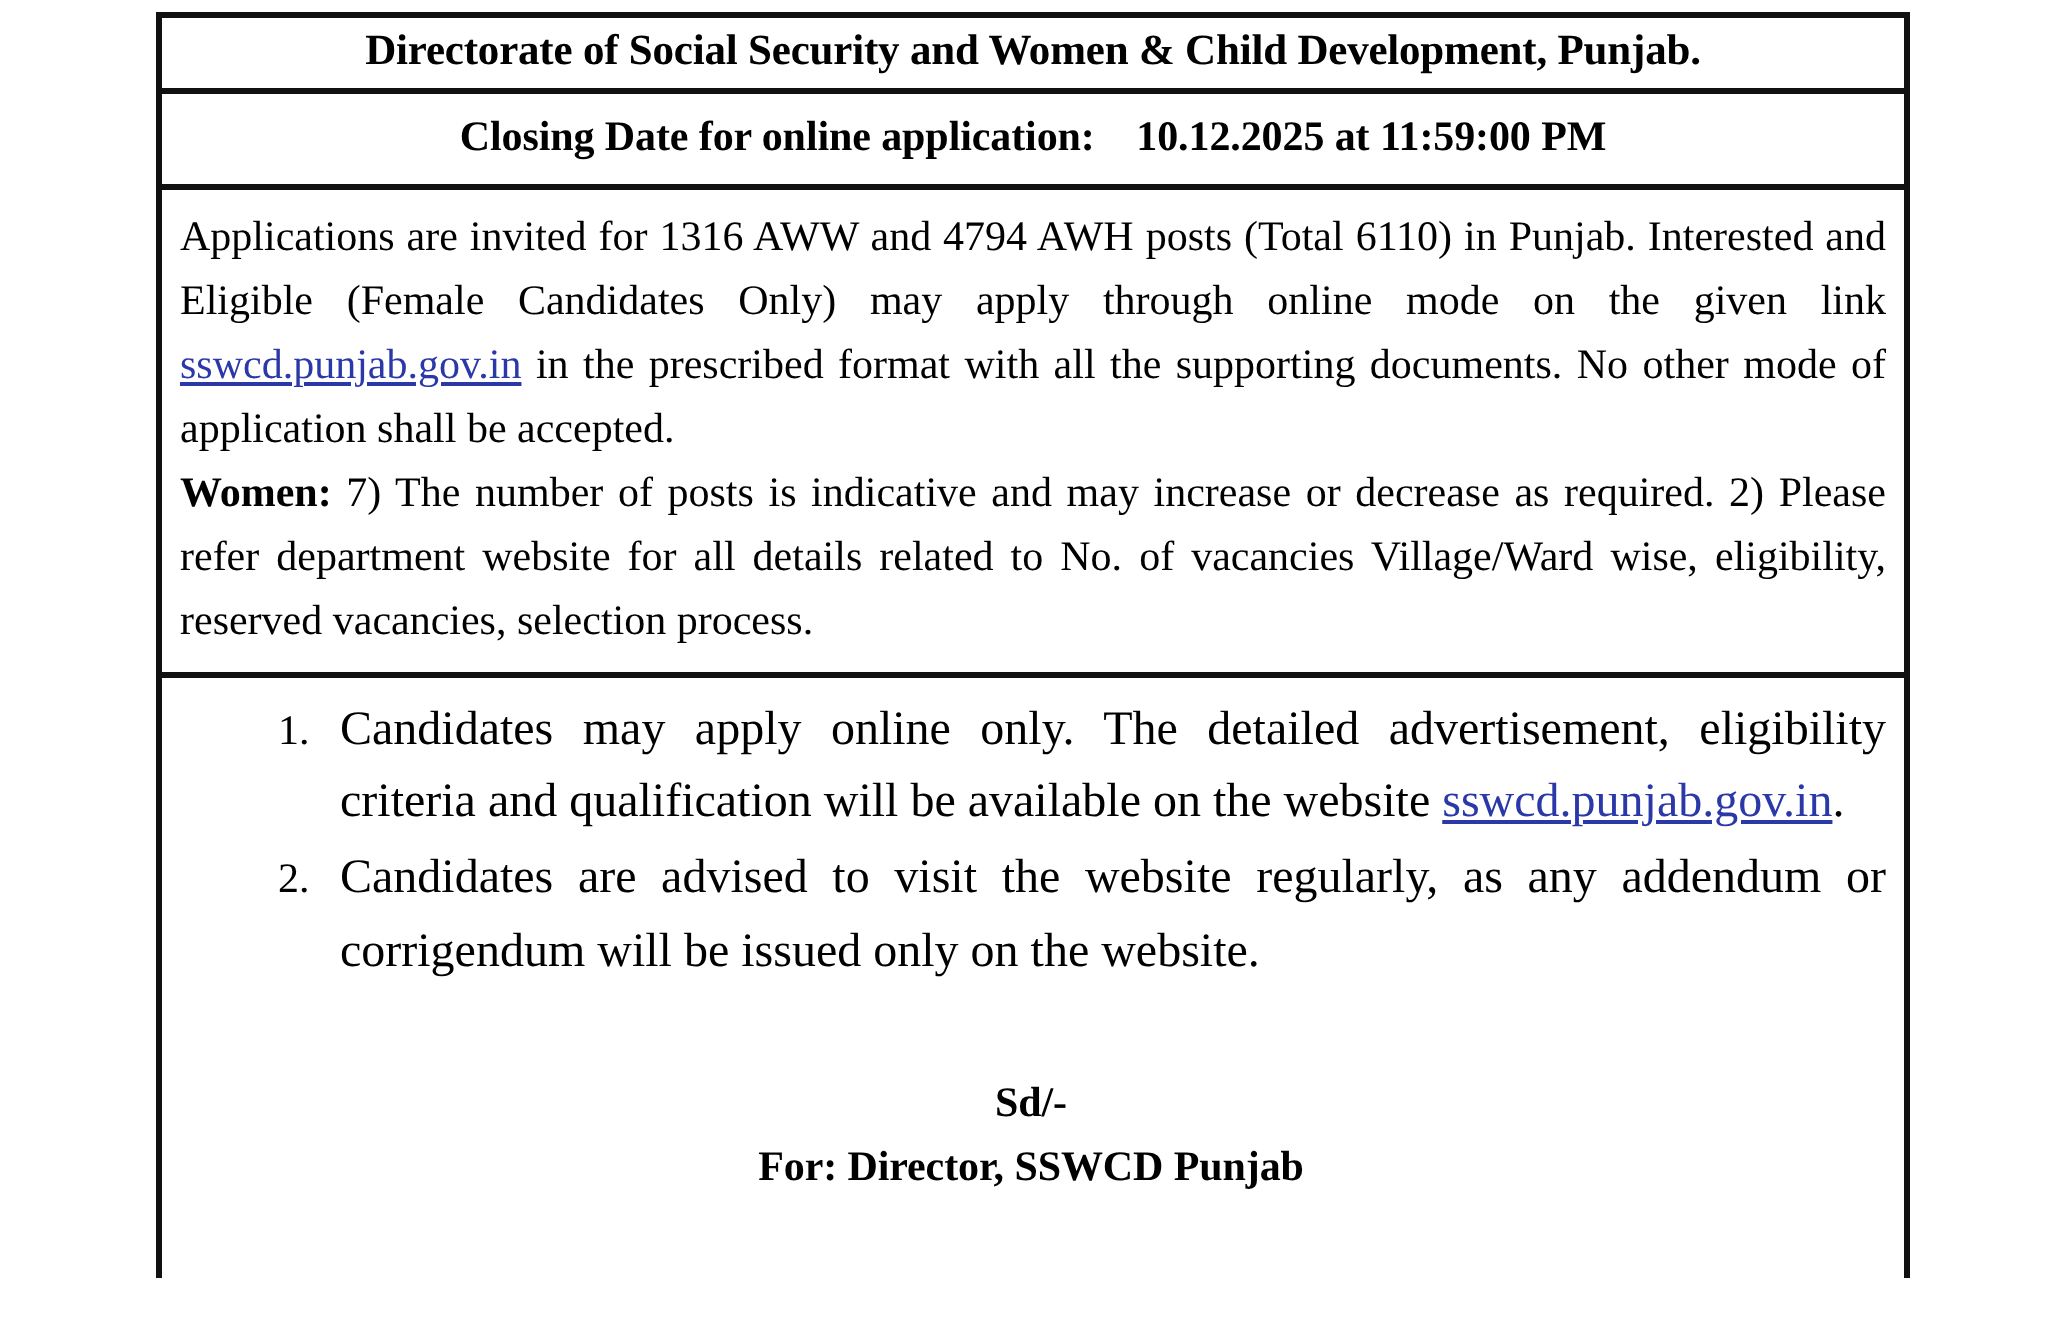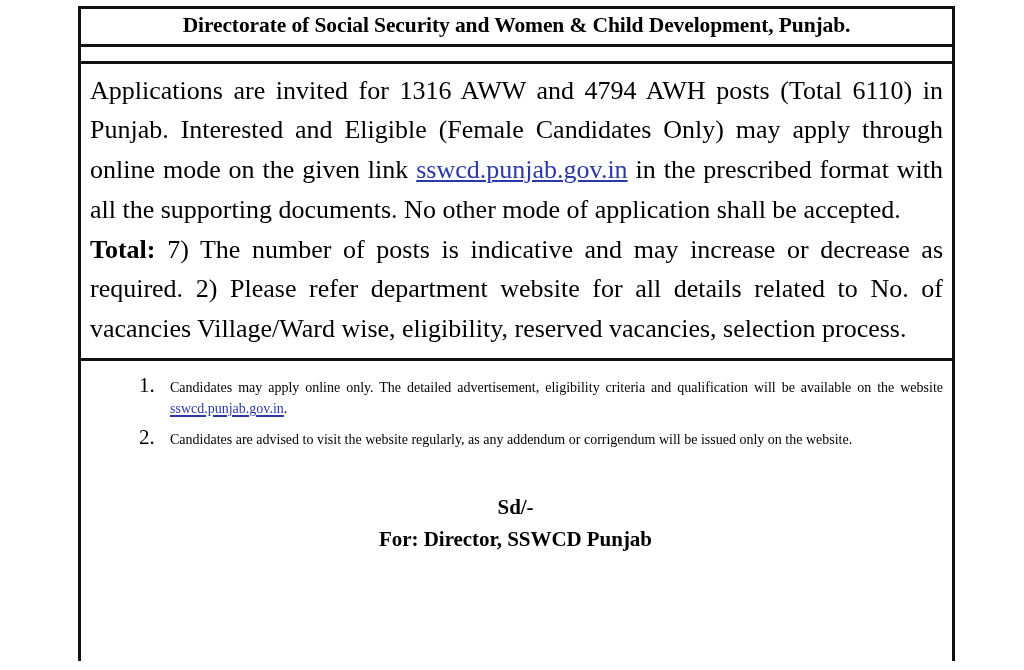--- a/index.html
+++ b/index.html
@@ -66,21 +66,21 @@
     line-height: 1.48;
     letter-spacing: -0.05px;
     white-space: pre;
   }
 
   
   .body-row {
     padding: 7px 9px 9px 9px;
   }
   .para {
-    font-size: 26px;
+    font-size: 21px;
     line-height: 1.53;
     text-align: justify;
     text-justify: inter-word;
     margin: 0;
   }
   .para + .para {
     margin-top: 0;
   }
   b.note-label {
     font-weight: bold;
@@ -106,21 +106,21 @@
     text-decoration-thickness: 2px;
     text-underline-offset: 3px;
     display: inline-block;
     margin: 0 0 3px 0;
     line-height: 1.35;
   }
   ol.terms-list {
     margin: 0;
     padding: 0 0 0 70px;
     list-style: decimal;
-    font-size: 14px;
+    font-size: 24px;
   }
   ol.terms-list > li {
     line-height: 1.53;
     text-align: justify;
     text-justify: inter-word;
     padding-left: 10px;
     margin-bottom: 1px;
   }
   ol.terms-list > li::marker {
     font-size: 21px;
@@ -148,26 +148,27 @@
 
 <div class="page">
 
   <div class="notice-box">
 
     <div class="row dept-row">
       <div class="dept-title">Directorate of Social Security and Women &amp; Child Development, Punjab.</div>
     </div>
 
     <div class="row dates-row">
+      <div class="date-line">Closing Date for online application:    10.12.2025 at 11:59:00 PM</div>
     </div>
 
     <div class="row body-row">
       <p class="para"><span>Applications are invited for 1316 AWW and 4794 AWH posts (Total 6110) in Punjab.  Interested and Eligible (Female Candidates Only) may apply through online mode on the given link </span><span class="extlink">sswcd.punjab.gov.in</span><span> in the prescribed format with all the supporting documents. No other mode of application shall be accepted.</span></p>
 
-      <p class="para"><b class="note-label">Total:</b><span> 7) The number of posts is indicative and may increase or decrease as required.</span> <span>2) Please refer department website for all details related to No. of vacancies Village/Ward wise, eligibility, reserved vacancies, selection process.</span></p>
+      <p class="para"><b class="note-label">Women:</b><span> 7) The number of posts is indicative and may increase or decrease as required.</span> <span>2) Please refer department website for all details related to No. of vacancies Village/Ward wise, eligibility, reserved vacancies, selection process.</span></p>
     </div>
 
     <div class="row terms-row last">
 
       <ol class="terms-list">
         <li><span>Candidates may apply online only. The detailed advertisement, eligibility criteria and qualification will be available on the website </span><span class="extlink">sswcd.punjab.gov.in</span><span>.</span></li>
         <li><span>Candidates are advised to visit the website regularly, as any addendum or corrigendum will be issued only on the website.</span></li>
       </ol>
 
       <div class="signature">

